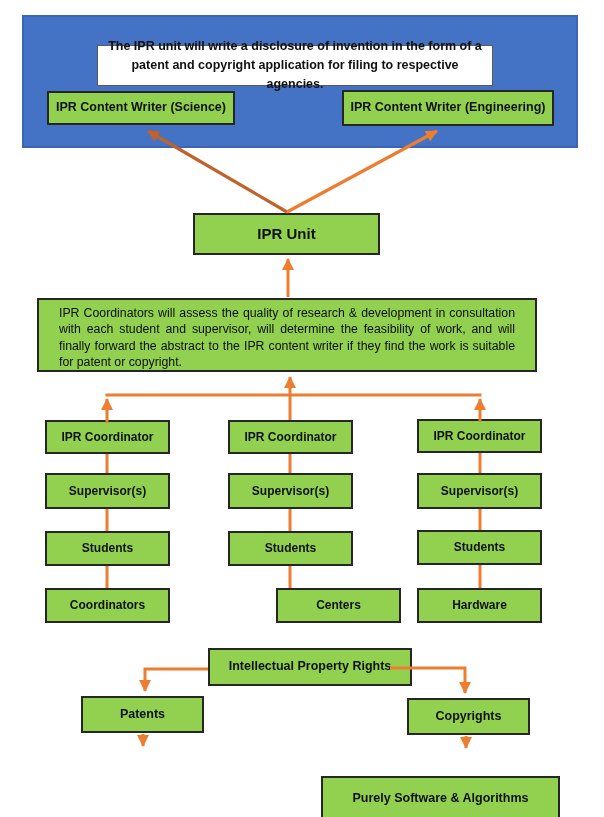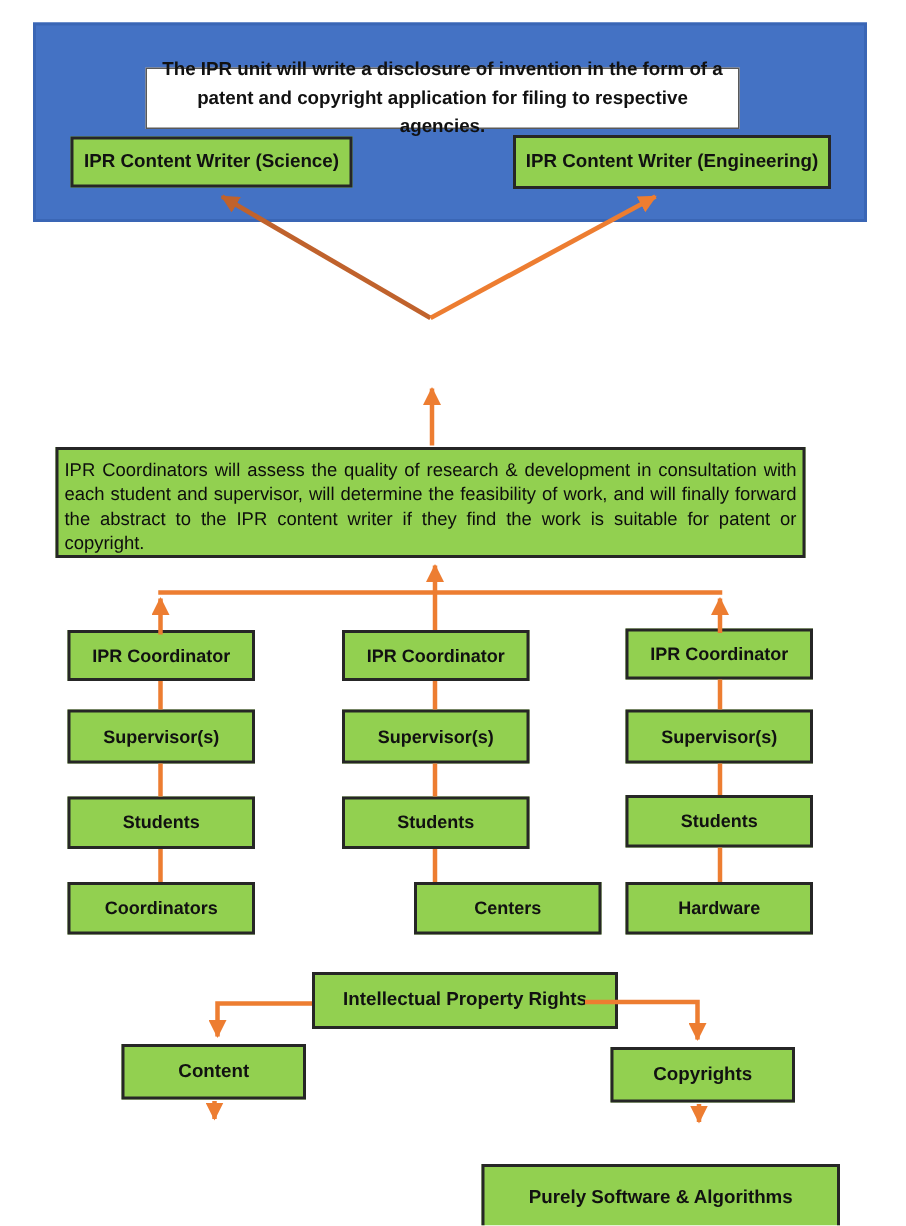--- a/index.html
+++ b/index.html
@@ -6,59 +6,60 @@
   .page{position:relative;width:604px;height:817px;background:#ffffff;overflow:hidden;
         font-family:"Liberation Sans", sans-serif;}
   .abs{position:absolute;box-sizing:border-box;}
   .banner{background:#4472C4;border:2px solid #3A66B5;z-index:1;}
   .box{display:flex;align-items:center;justify-content:center;text-align:center;
        font-weight:bold;color:#111;z-index:2;line-height:1.25;}
   .green{background:#92D050;border:2px solid #262626;}
   .white-note{background:#ffffff;border:1px solid #595959;font-size:12.5px;
        padding:2px 8px;line-height:1.5;}
   .note-par{background:#92D050;border:2px solid #262626;font-weight:normal;
-       font-size:12.3px;text-align:justify;padding:5px 4px;line-height:1.34;
+       font-size:12.3px;text-align:justify;padding:5px 20px;line-height:1.34;
        display:block;color:#0d0d0d;z-index:2;}
   .fs12{font-size:12px;}
   .fs125{font-size:12.5px;}
   .fs15{font-size:15px;}
   svg.overlay{position:absolute;left:0;top:0;z-index:3;pointer-events:none;}
 </style>
 </head>
 <body>
 
 <div class="page">
 
   <div class="abs banner" style="left:22px;top:15px;width:556px;height:133px;"></div>
 
   <div class="abs box white-note" style="left:97px;top:34px;width:396px;height:41px;margin-top:11px;">The IPR unit will write a disclosure of invention in the form of a patent and copyright application for filing to respective agencies.</div>
 
   <div class="abs box green fs125" style="left:47px;top:91px;width:188px;height:34px;">IPR Content Writer (Science)</div>
   <div class="abs box green fs125" style="left:342px;top:90px;width:212px;height:36px;">IPR Content Writer (Engineering)</div>
 
+  <div class="abs box green fs15" style="left:193px;top:213px;width:187px;height:42px;">IPR Unit</div>
 
   <div class="abs note-par" style="left:37px;top:298px;width:500px;height:74px;">IPR Coordinators will assess the quality of research &amp; development in consultation with each student and supervisor, will determine the feasibility of work, and will finally forward the abstract to the IPR content writer if they find the work is suitable for patent or copyright.</div>
 
   <div class="abs box green fs12" style="left:45px;top:420px;width:125px;height:34px;">IPR Coordinator</div>
   <div class="abs box green fs12" style="left:45px;top:473px;width:125px;height:36px;">Supervisor(s)</div>
   <div class="abs box green fs12" style="left:45px;top:531px;width:125px;height:35px;">Students</div>
   <div class="abs box green fs12" style="left:45px;top:588px;width:125px;height:35px;">Coordinators</div>
 
   <div class="abs box green fs12" style="left:228px;top:420px;width:125px;height:34px;">IPR Coordinator</div>
   <div class="abs box green fs12" style="left:228px;top:473px;width:125px;height:36px;">Supervisor(s)</div>
   <div class="abs box green fs12" style="left:228px;top:531px;width:125px;height:35px;">Students</div>
   <div class="abs box green fs12" style="left:228px;top:588px;width:125px;height:35px;margin-left:48px;">Centers</div>
 
   <div class="abs box green fs12" style="left:417px;top:419px;width:125px;height:34px;">IPR Coordinator</div>
   <div class="abs box green fs12" style="left:417px;top:473px;width:125px;height:36px;">Supervisor(s)</div>
   <div class="abs box green fs12" style="left:417px;top:530px;width:125px;height:35px;">Students</div>
   <div class="abs box green fs12" style="left:417px;top:588px;width:125px;height:35px;">Hardware</div>
 
   <div class="abs box green fs125" style="left:208px;top:648px;width:204px;height:38px;">Intellectual Property Rights</div>
-  <div class="abs box green fs125" style="left:81px;top:696px;width:123px;height:37px;">Content</div>
+  <div class="abs box green fs125" style="left:81px;top:696px;width:123px;height:37px;">Patents</div>
   <div class="abs box green fs125" style="left:407px;top:698px;width:123px;height:37px;">Copyrights</div>
   <div class="abs box green fs125" style="left:321px;top:753px;width:239px;height:46px;padding:2px 10px;margin-top:23px;">Purely Software &amp; Algorithms</div>
 
   <svg class="overlay" width="604" height="817" viewBox="0 0 604 817">
     <defs>
       <marker id="ah" markerUnits="userSpaceOnUse" markerWidth="12" markerHeight="12" refX="11" refY="6" orient="auto">
         <path d="M0,0 L12,6 L0,12 Z" fill="#ED7D31"></path>
       </marker>
       <marker id="ahd" markerUnits="userSpaceOnUse" markerWidth="12" markerHeight="12" refX="11" refY="6" orient="auto">
         <path d="M0,0 L12,6 L0,12 Z" fill="#C0622C"></path>

